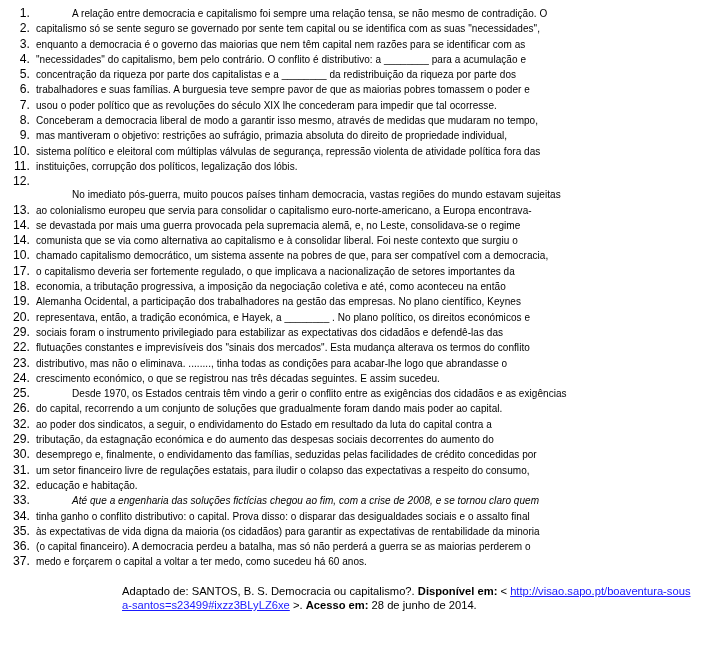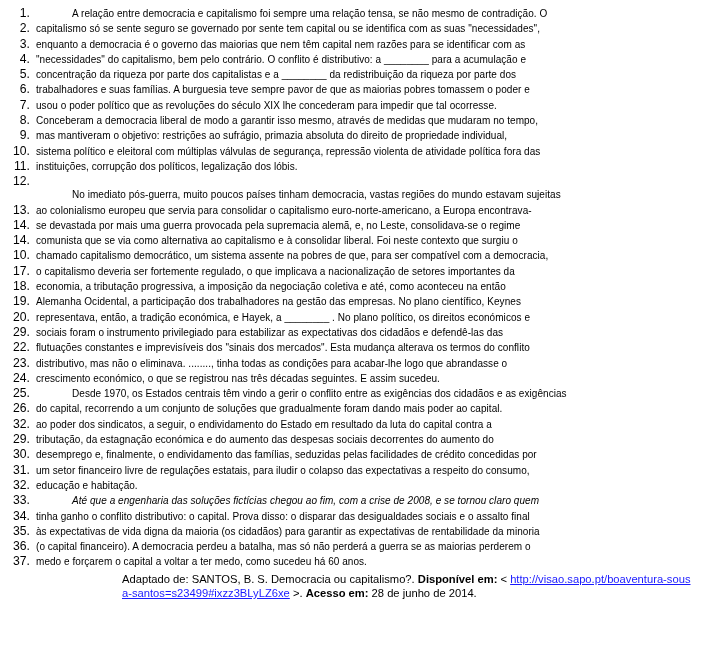--- a/index.html
+++ b/index.html
@@ -49,21 +49,21 @@
     white-space: pre-wrap;
     font-size: 10px;
     line-height: 15.3px;
     letter-spacing: 0.05px;
   }
   
   .txt.nojust {
     text-align: left;
   }
   .source {
-    margin-top: 2px;
+    margin-top: 14px;
     padding-left: 112px;
     padding-right: 14px;
     font-size: 11.2px;
     line-height: 14.5px;
     text-align: left;
   }
   .source b {
     font-weight: bold;
   }
   .link {

